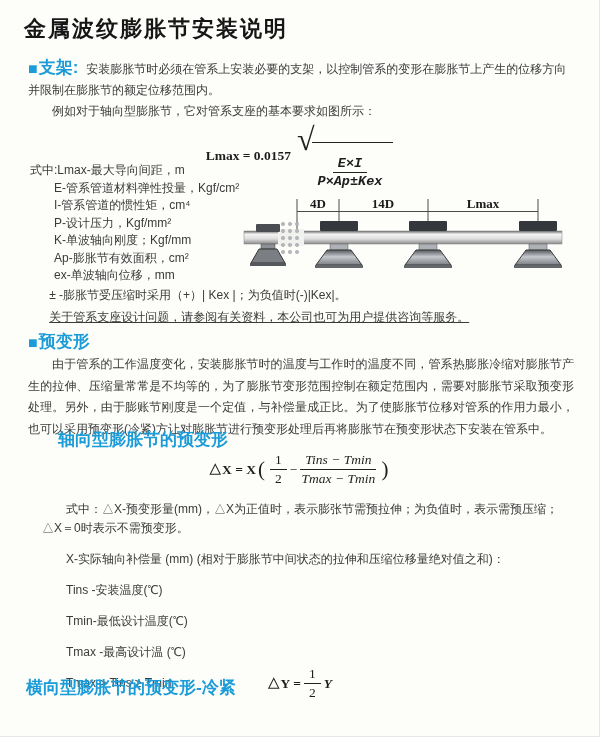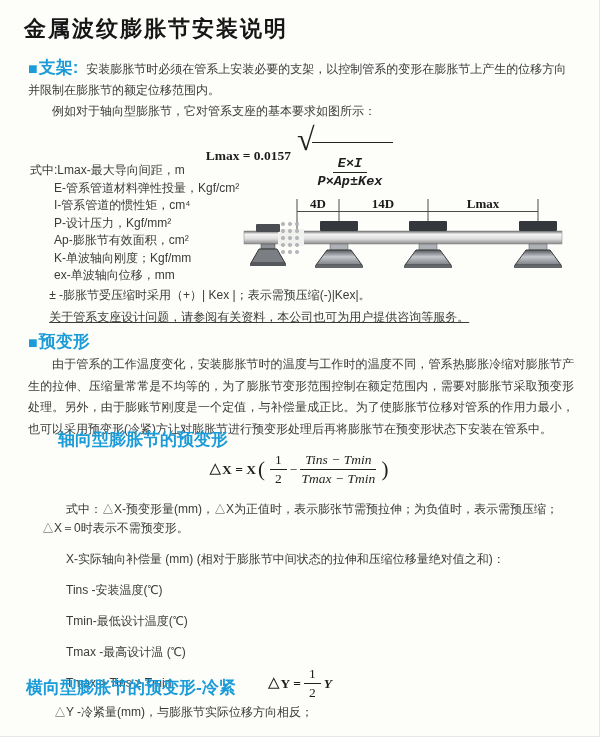--- a/index.html
+++ b/index.html
@@ -75,22 +75,22 @@
         </span>
       </span>
     </span>
   </div>
 
   <div class="abs defs">
     <div class="def-line">式中:Lmax-最大导向间距，m</div>
     <div class="def-line">E-管系管道材料弹性投量，Kgf/cm²</div>
     <div class="def-line">I-管系管道的惯性矩，cm⁴</div>
     <div class="def-line">P-设计压力，Kgf/mm²</div>
+    <div class="def-line">K-单波轴向刚度；Kgf/mm</div>
     <div class="def-line">Ap-膨胀节有效面积，cm²</div>
-    <div class="def-line">K-单波轴向刚度；Kgf/mm</div>
     <div class="def-line">ex-单波轴向位移，mm</div>
   </div>
 
   <svg class="abs diagram" width="356" height="95" viewBox="0 0 356 95">
     <defs>
       <linearGradient id="pipeG" x1="0" y1="0" x2="0" y2="1">
         <stop offset="0" stop-color="#6e6e6e"></stop>
           <stop offset="0.25" stop-color="#f4f4f4"></stop>
         <stop offset="0.6" stop-color="#dedede"></stop>
           <stop offset="1" stop-color="#8a8a8a"></stop>
@@ -156,21 +156,21 @@
       <rect x="162" y="72" width="48" height="3" fill="#63666a"></rect>
     </g>
     <g>
       <rect x="277" y="28" width="38" height="10" rx="1" fill="#34383d"></rect>
       <rect x="287" y="51" width="18" height="6" fill="#aeb2b6" stroke="#555" stroke-width="0.5"></rect>
       <polygon points="284,57 308,57 319,72 273,72" fill="url(#trapG)" stroke="#3a3a3a" stroke-width="1"></polygon>
       <rect x="272" y="72" width="48" height="3" fill="#63666a"></rect>
     </g>
   </svg>
 
-  <div class="abs body-text p-pm">± -膨胀节受压缩时采用（+）| Kex |；表示需预压缩(-)|Kex|。</div>
+  <div class="abs body-text p-pm">± -膨胀节受压缩时采用（+）| Kex |；为负值时(-)|Kex|。</div>
   <div class="abs body-text p-consult">关于管系支座设计问题，请参阅有关资料，本公司也可为用户提供咨询等服务。</div>
 
   <div class="abs h-predeform">
     <span class="marker">■</span><span class="sec-label">预变形</span>
   </div>
   <div class="abs body-text p-predeform">由于管系的工作温度变化，安装膨胀节时的温度与工作时的温度不同，管系热膨胀冷缩对膨胀节产生的拉伸、压缩量常常是不均等的，为了膨胀节变形范围控制在额定范围内，需要对膨胀节采取预变形处理。另外，由于膨账节刚度是一个定值，与补偿量成正比。为了使膨胀节位移对管系的作用力最小，也可以采用预变形(冷紧)方让对膨胀节进行预变形处理后再将膨胀节在预变形状态下安装在管系中。</div>
 
   <div class="abs h-sub h-axial">轴向型膨胀节的预变形</div>
 
   <div class="abs formula formula2">
@@ -201,15 +201,14 @@
 
   <div class="abs formula formula3">
     <span class="f-bold">△Y =</span>
     <span class="frac">
       <span class="num">1</span>
       <span class="den">2</span>
     </span>
     <span class="f-bold ital">Y</span>
   </div>
 
-  <div class="abs body-text p-lastnote">△Y -冷紧量(mm)，与膨胀节实际位移方向相反；</div>
 
 </div>
 
 </body></html>

